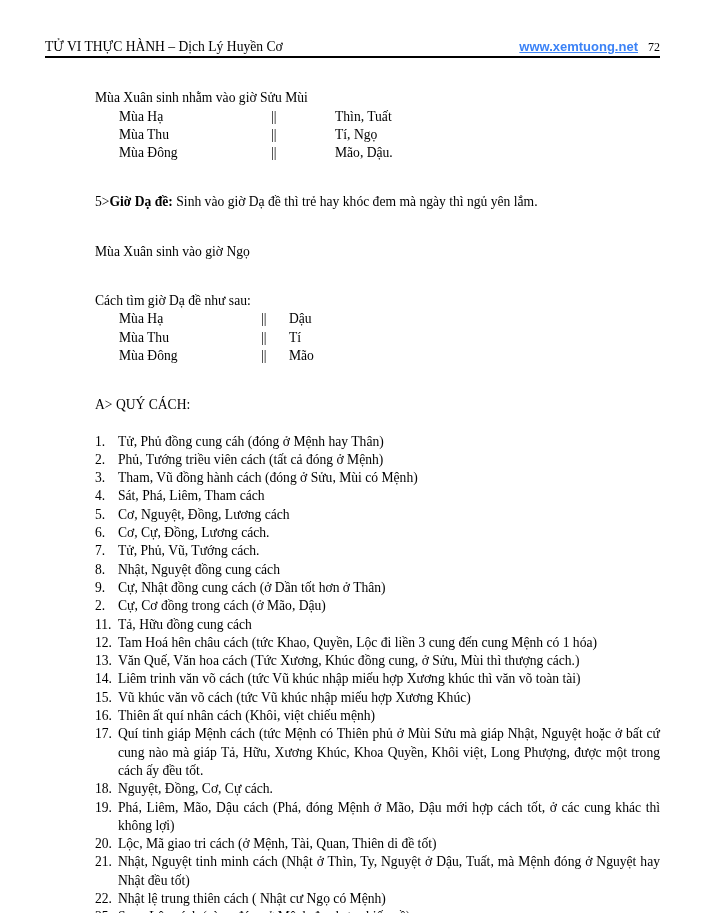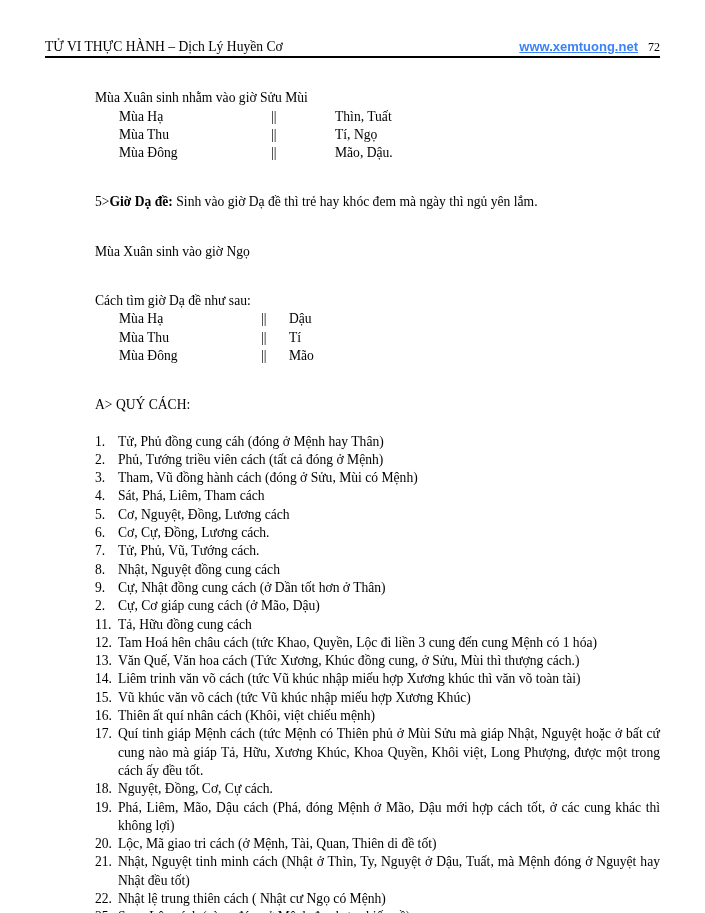--- a/index.html
+++ b/index.html
@@ -149,21 +149,21 @@
         <div class="quy-item">
           <span class="quy-num">8.</span>
           <span class="quy-text">Nhật, Nguyệt đồng cung cách</span>
         </div>
         <div class="quy-item">
           <span class="quy-num">9.</span>
           <span class="quy-text">Cự, Nhật đồng cung cách (ở Dần tốt hơn ở Thân)</span>
         </div>
         <div class="quy-item">
           <span class="quy-num">2.</span>
-          <span class="quy-text">Cự, Cơ giáp cung cách (ở Mão, Dậu)</span>
+          <span class="quy-text">Cự, Cơ đồng trong cách (ở Mão, Dậu)</span>
         </div>
         <div class="quy-item">
           <span class="quy-num">11.</span>
           <span class="quy-text">Tả, Hữu đồng cung cách</span>
         </div>
         <div class="quy-item">
           <span class="quy-num">12.</span>
           <span class="quy-text">Tam Hoá hên châu cách (tức Khao, Quyền, Lộc đi liền 3 cung đến cung Mệnh có 1 hóa)</span>
         </div>
         <div class="quy-item">

